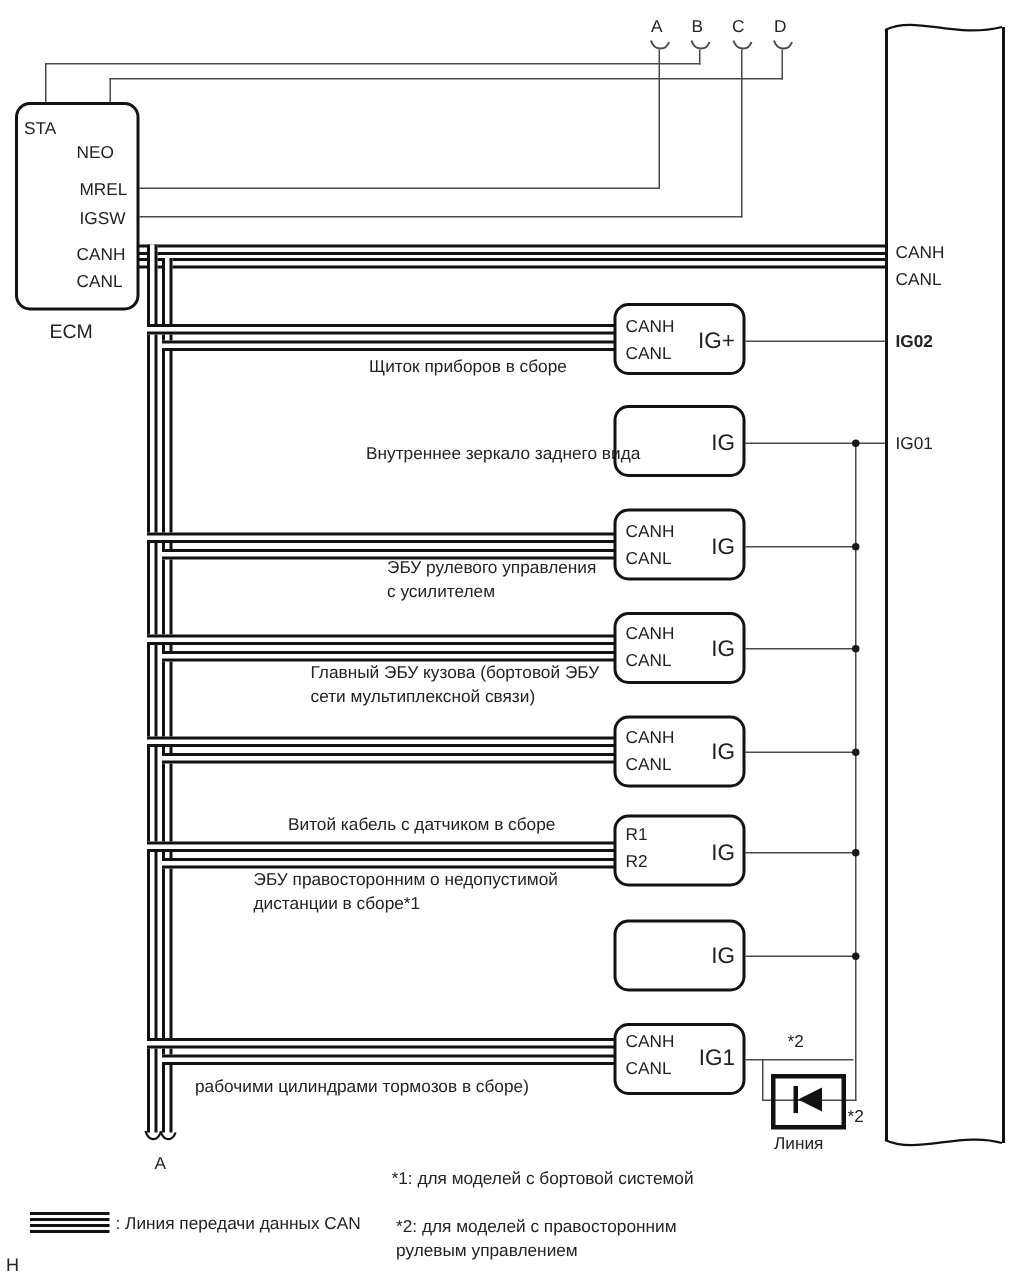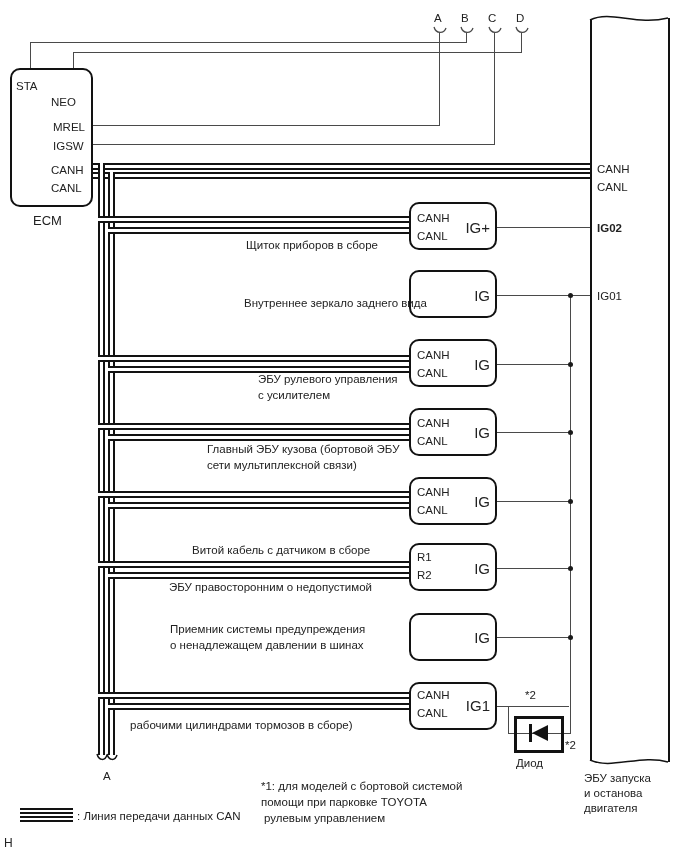--- a/index.html
+++ b/index.html
@@ -152,69 +152,61 @@
   </div>
   <div class="t" style="left:258px;top:371px;">
     <div>ЭБУ рулевого управления</div>
       <div>с усилителем</div>
   </div>
   <div class="t" style="left:192px;top:510px;margin-top:32px;">
     <div>Витой кабель с датчиком в сборе</div>
   </div>
   <div class="t" style="left:169px;top:579px;">
     <div>ЭБУ правосторонним о недопустимой</div>
-  </div>
-  <div class="t" style="left:170px;top:621px;">
-    <div>Приемник системы предупреждения</div>
-      <div>о ненадлежащем давлении в шинах</div>
+      <div>дистанции в сборе*1</div>
   </div>
   <div class="t" style="left:130px;top:717px;">
       <div>рабочими цилиндрами тормозов в сборе)</div>
   </div>
 
   <div class="edge" style="left:590px;top:20px;width:2px;height:740px;"></div>
   <div class="edge" style="left:668px;top:18px;width:2px;height:744px;"></div>
   <svg style="left:586px;top:10px;" width="86" height="14">
       <path d="M4,10 C 25,0 50,16 82,8" fill="none" stroke="#121212" stroke-width="1.5"></path>
     </svg>
   <svg style="left:586px;top:753px;" width="86" height="16">
       <path d="M4,7 C 25,17 55,1 82,9" fill="none" stroke="#121212" stroke-width="1.5"></path>
     </svg>
   <span class="t" style="left:597px;top:161px;">CANH</span>
   <span class="t" style="left:597px;top:179px;">CANL</span>
   <span class="t" style="left:597px;top:220px;font-weight:bold;">IG02</span>
   <span class="t" style="left:597px;top:288px;">IG01</span>
-  <div class="t t2" style="left:584px;top:771px;">
-    <div>ЭБУ запуска</div>
-    <div>и останова</div>
-    <div>двигателя</div>
-  </div>
 
   <div style="position:absolute;left:514px;top:716px;width:50px;height:37px;border:3px solid #121212;box-sizing:border-box;background:transparent;"></div>
   <div style="position:absolute;left:529px;top:724px;width:3px;height:18px;background:#121212;"></div>
   <div style="position:absolute;left:532px;top:725px;width:0;height:0;border-top:8px solid transparent;border-bottom:8px solid transparent;border-right:16px solid #121212;"></div>
   <span class="t" style="left:525px;top:687px;">*2</span>
   <span class="t" style="left:565px;top:737px;">*2</span>
-  <span class="t" style="left:516px;top:755px;">Диод</span>
+  <span class="t" style="left:516px;top:755px;">Линия</span>
 
   <svg style="left:95px;top:753px;" width="26" height="12">
     <path d="M2,1 C4,8 10,8 12,2" fill="none" stroke="#121212" stroke-width="1.5"></path>
     <path d="M12,1 C14,8 20,8 22,2" fill="none" stroke="#121212" stroke-width="1.5"></path>
   </svg>
   <span class="t" style="left:103px;top:768px;">A</span>
 
   <div class="bar" style="top:808px;"></div>
   <div class="bar" style="top:812px;"></div>
   <div class="bar" style="top:816px;"></div>
   <div class="bar" style="top:820px;"></div>
   <span class="t" style="left:77px;top:808px;">: Линия передачи данных CAN</span>
 
   <div class="t" style="left:261px;top:778px;">
     <div>*1: для моделей с бортовой системой</div>
-      <div>помощи при парковке TOYOTA</div>
   </div>
   <div class="t" style="left:264px;top:810px;">
+    <div>*2: для моделей с правосторонним</div>
       <div>рулевым управлением</div>
   </div>
 
   <span class="t" style="left:4px;top:835px;font-size:12px;">H</span>
 
 </div>
 
 </body></html>

